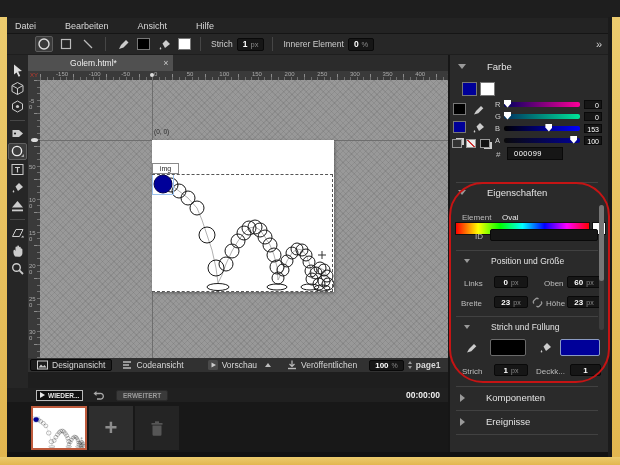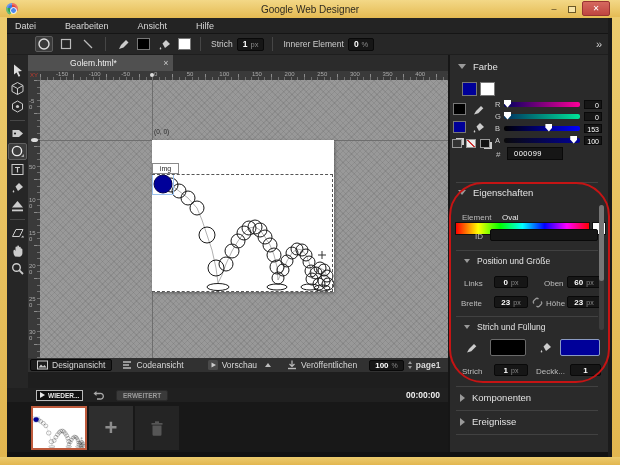--- a/index.html
+++ b/index.html
@@ -138,21 +138,21 @@
   .fs-tile { width:44px; height:44px; margin:4px 0 0 2px; display:flex; align-items:center; justify-content:center; }
   .fs-add { background:#2e2e2e; color:#8d8d8d; font-size:22px; font-weight:bold; }
   .fs-del { background:#242424; }
   .bottomstrip { position:absolute; left:7px; top:452px; width:605px; height:5px; background:#121212; }
   .gap-strip { position:absolute; left:448px; top:55px; width:2px; height:397px; background:#161616; }
   .edge-strip { position:absolute; left:608px; top:17px; width:4px; height:440px; background:#1b1b1b; }
 
   
   .rightpanel { position:absolute; left:450px; top:55px; width:158px; height:397px; background:#2a2a2a;
     color:#cfcfcf; }
-  .sec-head { display:flex; align-items:center; gap:7px; font-size:9.5px; color:#e3e3e3; }
+  .sec-head { display:flex; align-items:center; gap:21px; font-size:9.5px; color:#e3e3e3; }
   .tri-d { width:0; height:0; border-left:4px solid transparent; border-right:4px solid transparent;
     border-top:5px solid #9a9a9a; }
   .tri-r { width:0; height:0; border-top:4px solid transparent; border-bottom:4px solid transparent;
     border-left:5px solid #9a9a9a; }
   .abs { position:absolute; }
   .csw { border:1px solid #777; }
   .mini-ic { width:10px; height:9px; position:relative; }
   .chan-row { position:absolute; left:45px; height:10px; display:flex; align-items:center; }
   .chan-label { width:9px; font-size:7.5px; color:#cfcfcf; }
   .chan-track { position:relative; width:76px; height:5px; border-radius:2px; margin-right:4px; }
@@ -178,29 +178,20 @@
   .red-annot { position:absolute; left:449px; top:182px; width:161px; height:201px;
     border:2.5px solid #c51414; border-radius:34px; z-index:30; pointer-events:none; }
 
   svg.ic { display:block; }
 </style>
 </head>
 <body>
 
 <div id="app">
 
-  <div class="titlebar">
-    <span class="logo"></span>
-    <span class="title-text">Google Web Designer</span>
-    <span class="winbtn win-min">–</span>
-    <span class="winbtn win-max">
-        <span class="maxbox"></span>
-      </span>
-    <span class="winbtn win-close">✕</span>
-  </div>
 
   <div class="menubar">
     <span>Datei</span>
     <span>Bearbeiten</span>
     <span>Ansicht</span>
     <span>Hilfe</span>
   </div>
 
   <div class="toolbar">
     <span style="width:26px"></span>

